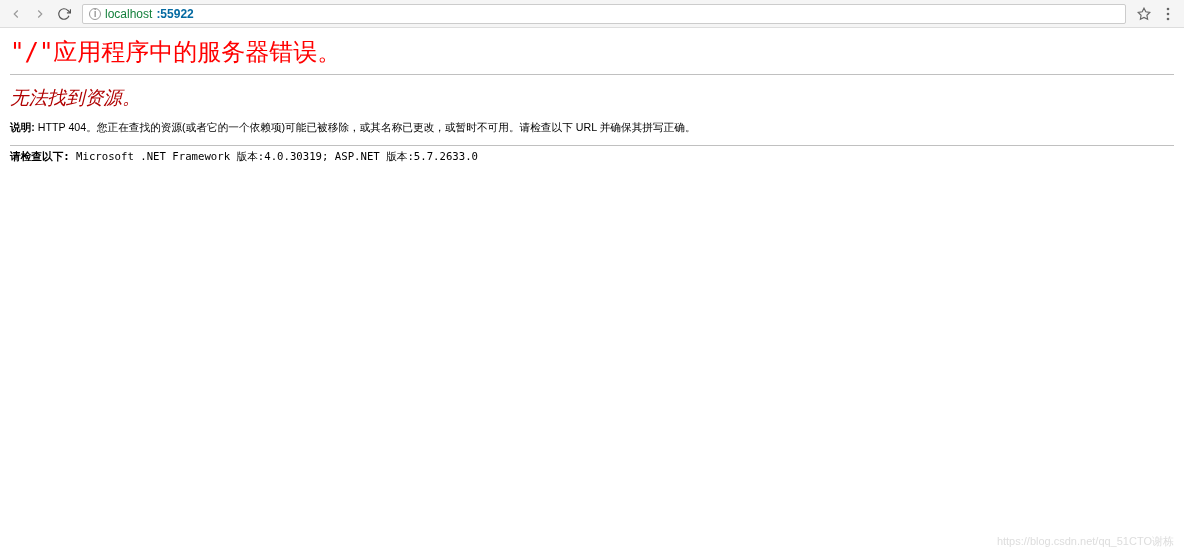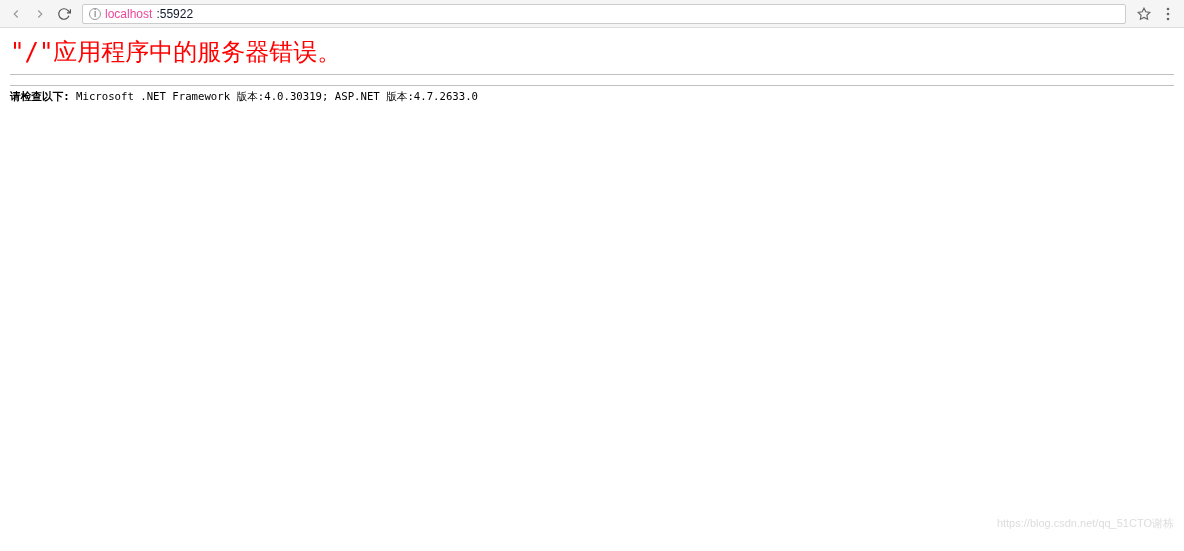--- a/index.html
+++ b/index.html
@@ -58,24 +58,25 @@
       display: flex;
       align-items: center;
       justify-content: center;
       color: #666;
       font-size: 10px;
       border: 1px solid #999;
       border-radius: 50%;
     }
     .url-text {
       font-size: 12px;
-      color: #ec4899;
+      color: #15803d;
     }
     .url-port {
-      color: #0f172a;
+      color: #0369a1;
+      font-weight: bold;
     }
     .star-btn {
       width: 20px;
       height: 20px;
       display: flex;
       align-items: center;
       justify-content: center;
       color: #666;
       cursor: pointer;
       margin-left: auto;
@@ -133,21 +134,21 @@
       margin-top: 6px;
       margin-bottom: 4px;
     }
     .version-line {
       font-family: "宋体", Consolas, "Lucida Console", monospace;
       font-size: 8pt;
       color: #000;
     }
     .watermark {
       position: absolute;
-      bottom: 20px;
+      bottom: 2px;
       right: 10px;
       font-size: 11px;
       color: #ddd;
       font-family: Arial, sans-serif;
     }
   </style>
 </head>
 <body>
 
 <div class="browser-toolbar">
@@ -182,19 +183,23 @@
         <circle cx="2" cy="2" r="1.3"></circle>
         <circle cx="2" cy="7" r="1.3"></circle>
         <circle cx="2" cy="12" r="1.3"></circle>
       </svg>
   </div>
 </div>
 
 <div class="content">
   <h1 class="error-title">"/"应用程序中的服务器错误。</h1>
   <hr class="title-hr">
+  <h2 class="error-subtitle">无法找到资源。</h2>
+  <p class="error-line">
+    <b>说明:</b><span> HTTP 404。您正在查找的资源(或者它的一个依赖项)可能已被移除，或其名称已更改，或暂时不可用。请检查以下 URL 并确保其拼写正确。</span>
+  </p>
   <hr class="bottom-hr">
   <p class="version-line">
-    <b>请检查以下:</b><span> Microsoft .NET Framework 版本:4.0.30319; ASP.NET 版本:4.7.2633.0</span>
+    <b>请检查以下:</b><span> Microsoft .NET Framework 版本:4.0.30319; ASP.NET 版本:5.7.2633.0</span>
   </p>
 </div>
 
 <div class="watermark">https://blog.csdn.net/qq_51CTO谢栋</div>
 
 </body></html>

